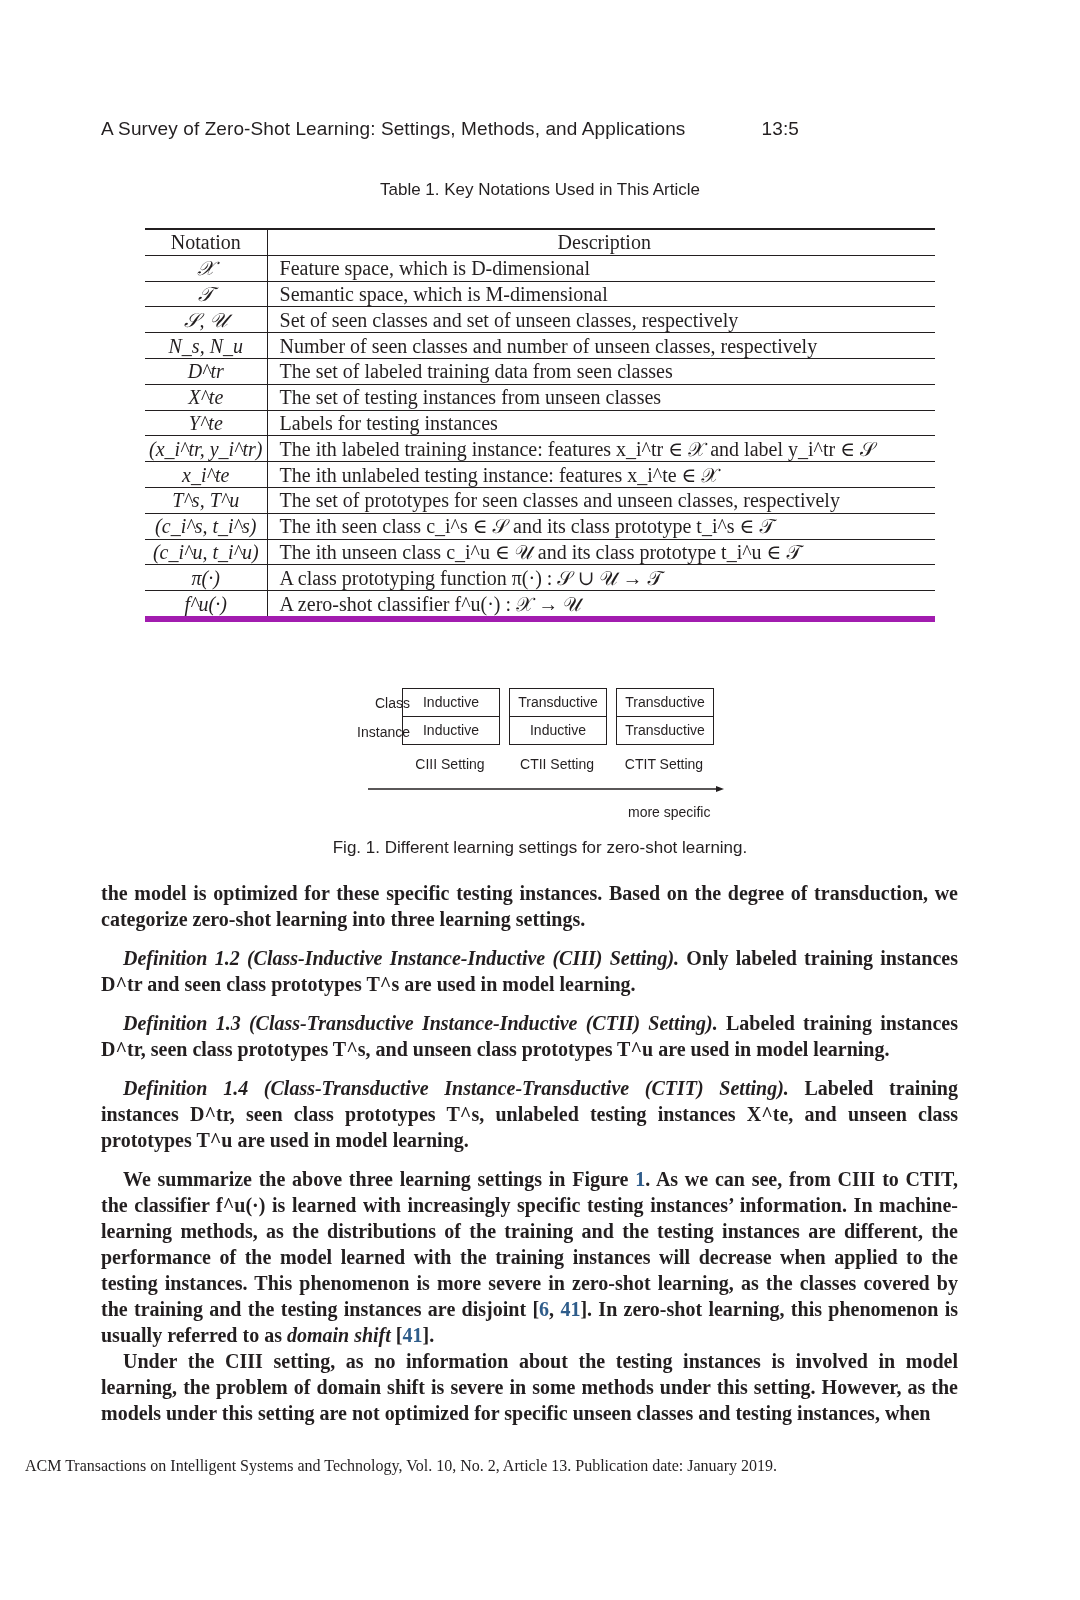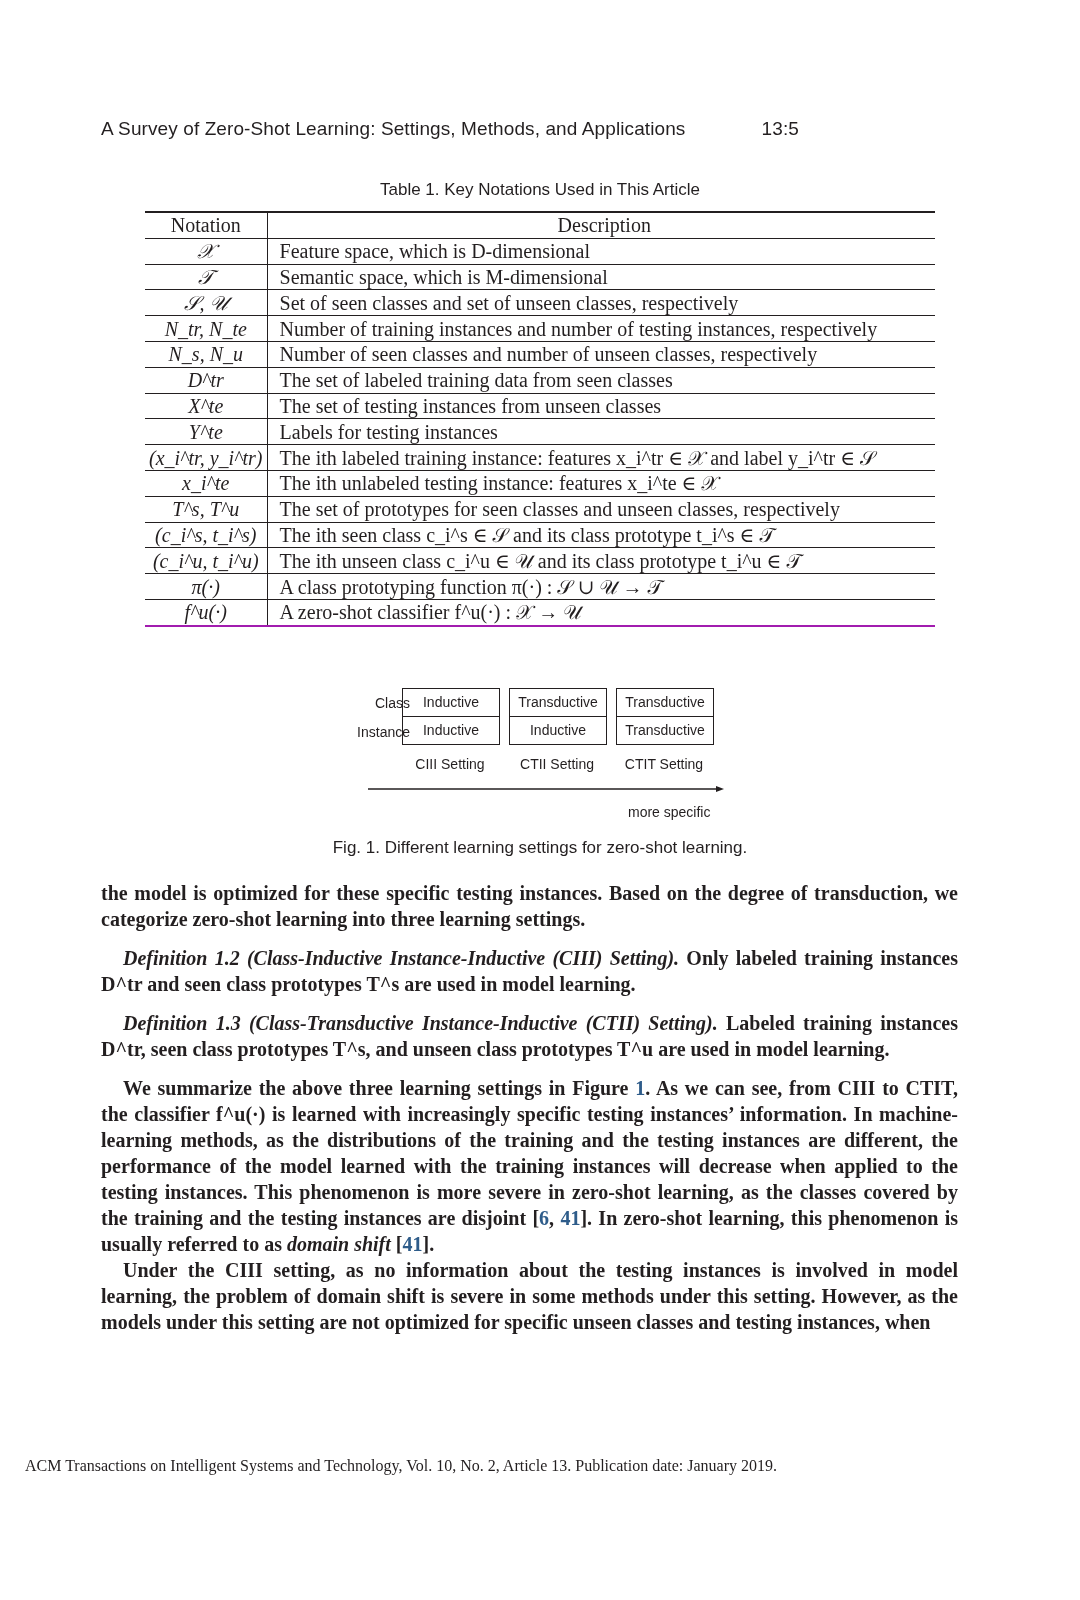--- a/index.html
+++ b/index.html
@@ -5,27 +5,27 @@
   html, body { margin: 0; padding: 0; background: #ffffff; }
   body { width: 1080px; height: 1600px; position: relative; overflow: hidden; color: #231f20; }
   .serif { font-family: "Liberation Serif", "DejaVu Serif", serif; }
   .sans { font-family: "Liberation Sans", "DejaVu Sans", sans-serif; }
   .page { position: absolute; left: 0; top: 0; width: 899px; height: 1600px; }
 
   .running-head { position: absolute; left: 101px; right: 100px; top: 118px; display: flex; justify-content: space-between; font-size: 19px; letter-spacing: 0.1px; }
 
   .table-caption { position: absolute; left: 0; width: 1080px; top: 180px; text-align: center; font-size: 17px; }
 
-  .notation-table { position: absolute; left: 145px; top: 211px; width: 790px; border-collapse: collapse; font-size: 20px; }
+  .notation-table { position: absolute; left: 145px; top: 228px; width: 790px; border-collapse: collapse; font-size: 20px; }
   .notation-table th, .notation-table td { border-top: 1.6px solid #231f20; border-bottom: 1.6px solid #231f20; padding: 0 6px; height: 24.8px; line-height: 24px; font-weight: normal; white-space: nowrap; }
   .notation-table th.col-notation, .notation-table td.cell-notation { width: 80px; text-align: center; border-right: 1.4px solid #231f20; padding: 0 4px; }
   .notation-table th.col-desc { text-align: center; padding-left: 12px; }
   .notation-table td.cell-desc { text-align: left; padding-left: 12px; }
   .notation-table tr.top-row th { border-top: 2px solid #231f20; }
-  .notation-table tr:last-child td { border-bottom: 2px solid #a21caf; }
+  .notation-table tr:last-child td { border-bottom: 6px solid #a21caf; }
   .math { font-style: italic; }
 
   .figure { position: absolute; left: 330px; top: 688px; width: 420px; height: 140px; }
   .fig-row-label { position: absolute; font-size: 14px; right: 340px; text-align: right; }
   .fig-box { position: absolute; width: 96px; border: 1.4px solid #231f20; }
   .fig-box .cell { height: 27px; line-height: 27px; text-align: center; font-size: 14px; }
   .fig-box .cell.top { border-bottom: 1.4px solid #231f20; }
   .fig-setting { position: absolute; top: 68px; width: 98px; text-align: center; font-size: 14px; }
   .fig-arrow { position: absolute; left: 38px; top: 96px; width: 356px; height: 10px; }
   .fig-more { position: absolute; left: 298px; top: 116px; font-size: 14px; }
@@ -65,24 +65,20 @@
           <td class="cell-notation math">𝒳</td>
           <td class="cell-desc">Feature space, which is D-dimensional</td>
         </tr>
         <tr>
           <td class="cell-notation math">𝒯</td>
           <td class="cell-desc">Semantic space, which is M-dimensional</td>
         </tr>
         <tr>
           <td class="cell-notation math">𝒮, 𝒰</td>
           <td class="cell-desc">Set of seen classes and set of unseen classes, respectively</td>
-        </tr>
-        <tr>
-          <td class="cell-notation math">N_tr, N_te</td>
-          <td class="cell-desc">Number of training instances and number of testing instances, respectively</td>
         </tr>
         <tr>
           <td class="cell-notation math">N_s, N_u</td>
           <td class="cell-desc">Number of seen classes and number of unseen classes, respectively</td>
         </tr>
         <tr>
           <td class="cell-notation math">D^tr</td>
           <td class="cell-desc">The set of labeled training data from seen classes</td>
         </tr>
         <tr>
@@ -154,20 +150,21 @@
 
   <div class="fig-caption sans">Fig. 1.  Different learning settings for zero-shot learning.</div>
 
   <div class="body-text serif" style="top:880px;">
     <p><span>the model is optimized for these specific testing instances. Based on the degree of transduction, we categorize zero-shot learning into three learning settings.</span></p>
 
     <p class="indent"><span class="def-title">Definition 1.2 (Class-Inductive Instance-Inductive (CIII) Setting).</span><span> Only labeled training instances D^tr and seen class prototypes T^s are used in model learning.</span></p>
 
     <p class="indent"><span class="def-title">Definition 1.3 (Class-Transductive Instance-Inductive (CTII) Setting).</span><span> Labeled training instances D^tr, seen class prototypes T^s, and unseen class prototypes T^u are used in model learning.</span></p>
 
+    <p class="indent"><span class="def-title">Definition 1.4 (Class-Transductive Instance-Transductive (CTIT) Setting).</span><span> Labeled training instances D^tr, seen class prototypes T^s, unlabeled testing instances X^te, and unseen class prototypes T^u are used in model learning.</span></p>
 
     <p class="indent tight"><span>We summarize the above three learning settings in Figure </span><span class="cite">1</span><span>. As we can see, from CIII to CTIT, the classifier f^u(·) is learned with increasingly specific testing instances’ information. In machine-learning methods, as the distributions of the training and the testing instances are different, the performance of the model learned with the training instances will decrease when applied to the testing instances. This phenomenon is more severe in zero-shot learning, as the classes covered by the training and the testing instances are disjoint [</span><span class="cite">6</span><span>, </span><span class="cite">41</span><span>]. In zero-shot learning, this phenomenon is usually referred to as </span><em>domain shift</em><span> [</span><span class="cite">41</span><span>].</span></p>
 
     <p class="indent"><span>Under the CIII setting, as no information about the testing instances is involved in model learning, the problem of domain shift is severe in some methods under this setting. However, as the models under this setting are not optimized for specific unseen classes and testing instances, when</span></p>
   </div>
 
   <div class="footer serif">ACM Transactions on Intelligent Systems and Technology, Vol. 10, No. 2, Article 13. Publication date: January 2019.</div>
 </div>
 
 </body></html>

